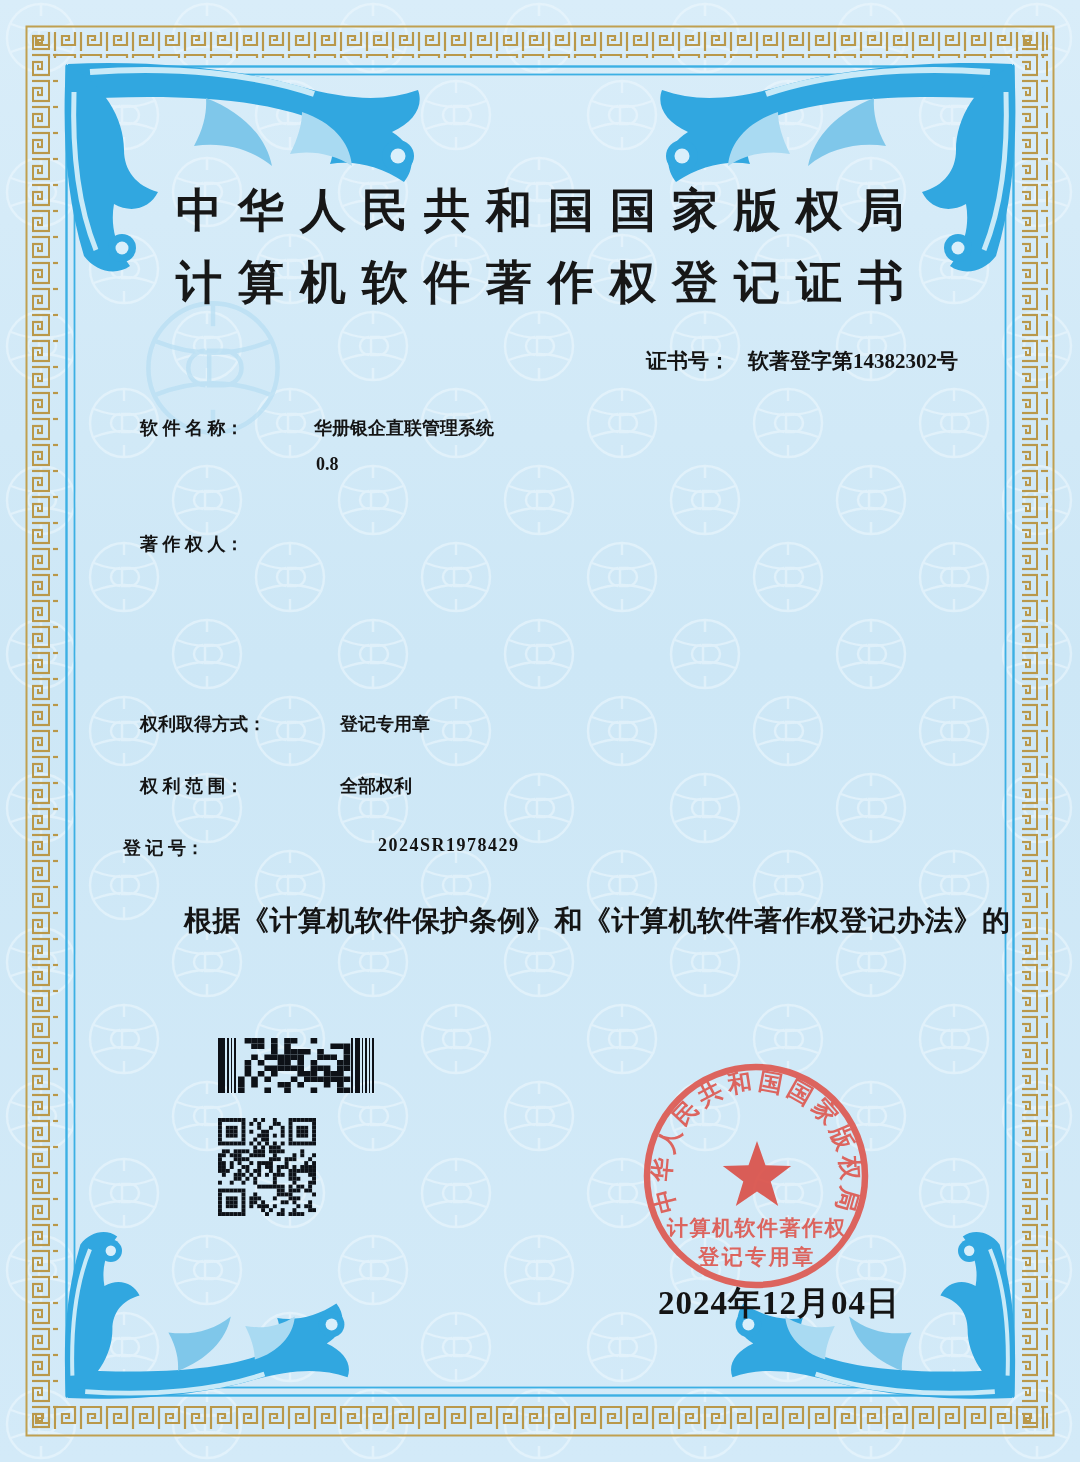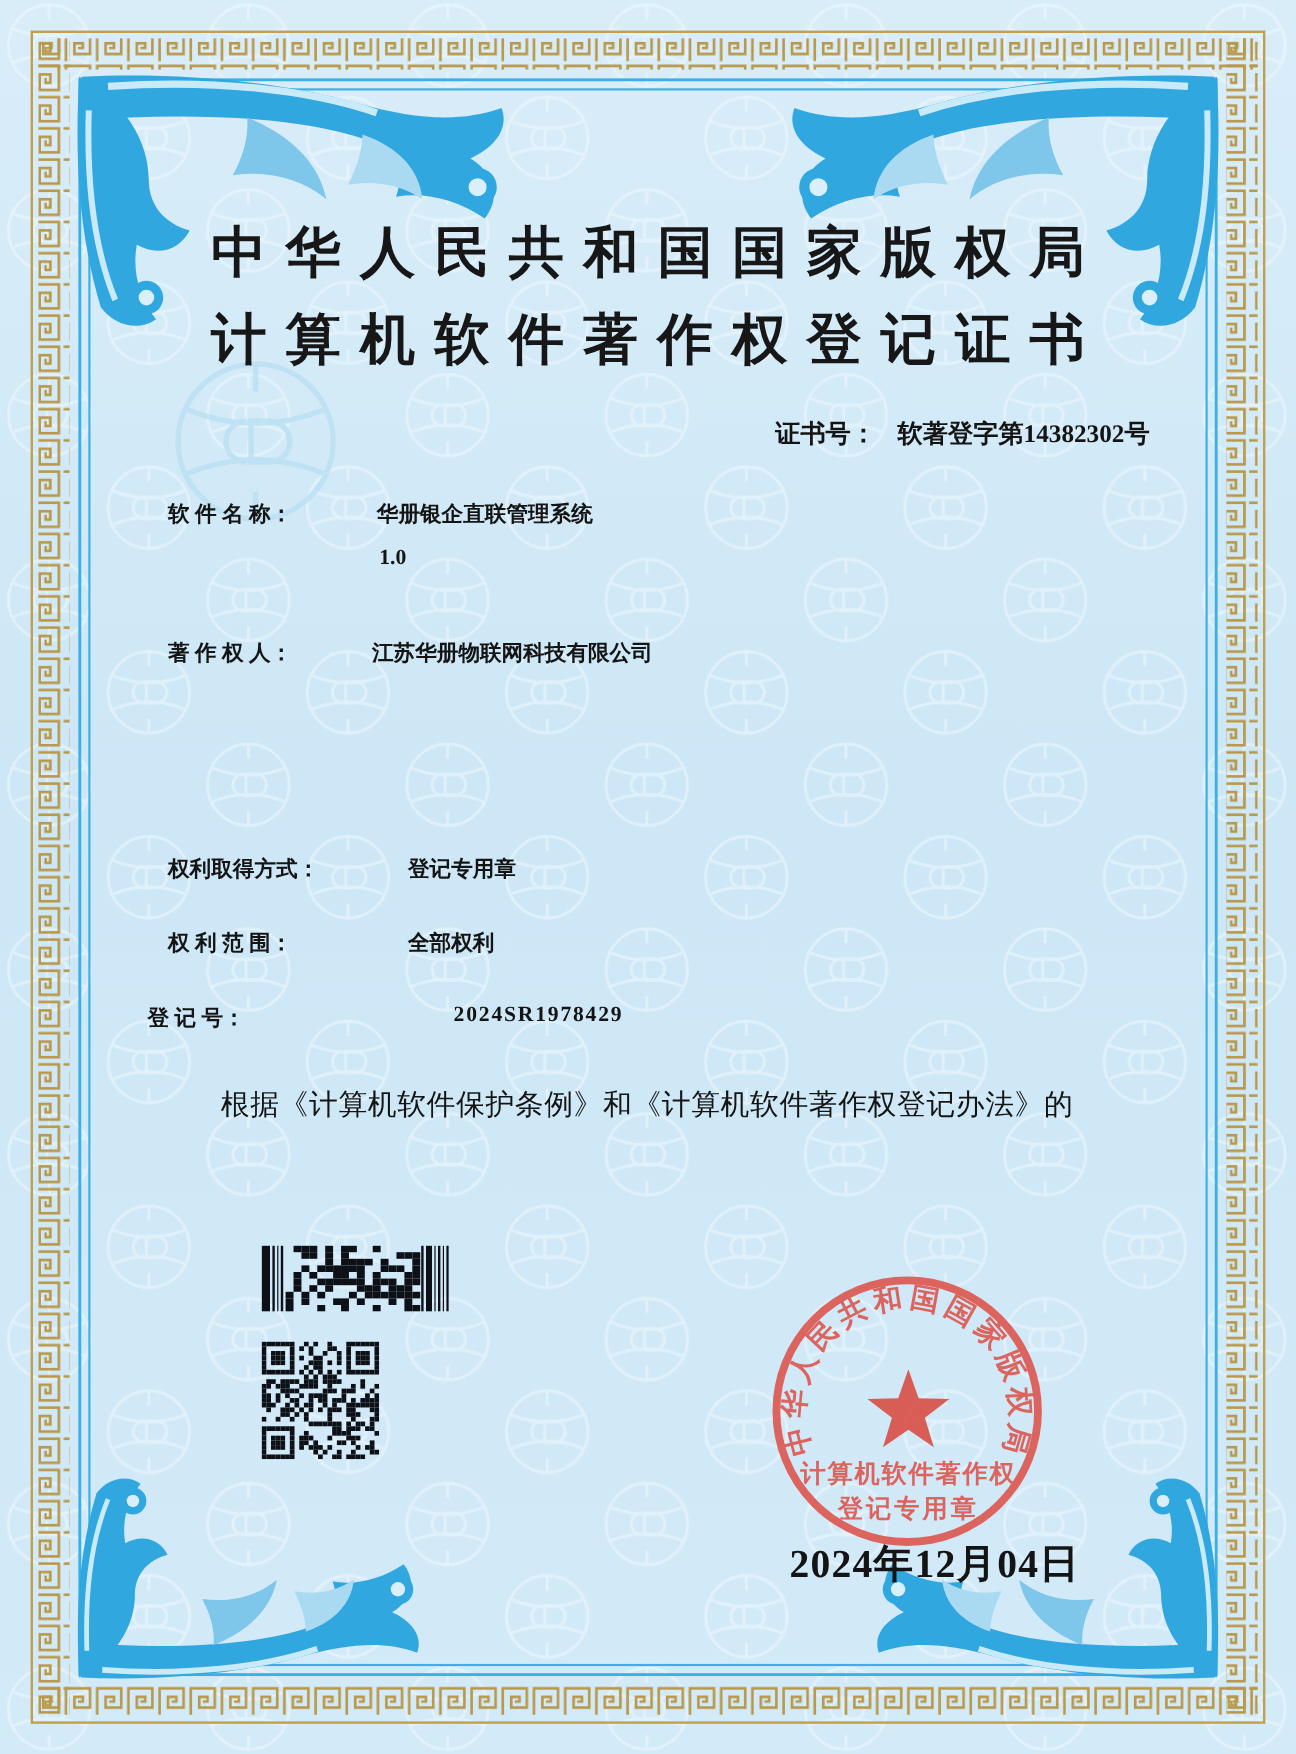--- a/index.html
+++ b/index.html
@@ -9,21 +9,21 @@
     font-family:"Liberation Serif","DejaVu Serif",serif;color:#141414;
   }
   .abs{position:absolute;}
   svg{display:block;}
   .bg-svg{position:absolute;left:0;top:0;z-index:0;}
   .title{left:0;width:1080px;text-align:center;font-weight:700;color:#171717;
          font-size:46px;letter-spacing:16px;text-indent:16px;z-index:3;white-space:nowrap;}
   .certno{top:347px;right:122px;font-size:21px;font-weight:700;z-index:3;white-space:nowrap;}
   .certno .lbl{margin-right:18px;}
   .flabel,.fvalue{font-size:18px;font-weight:700;white-space:nowrap;z-index:3;}
-  .stmt{left:136px;width:862px;font-size:24px;font-weight:400;letter-spacing:0.5px;
+  .stmt{left:136px;width:862px;font-size:28px;font-weight:700;letter-spacing:0.5px;
         line-height:34px;z-index:3;white-space:nowrap;}
   .indent{text-indent:48px;}
   .regno{letter-spacing:1.5px;margin-left:38px;}
   .date{left:658px;top:1281px;font-size:33px;font-weight:700;letter-spacing:1px;z-index:4;white-space:nowrap;}
   .code-svg{position:absolute;z-index:2;}
   .seal-svg{position:absolute;left:620px;top:1050px;z-index:3;}
 </style>
 </head>
 <body>
 
@@ -95,24 +95,23 @@
 
   <div class="abs title" style="top:180px">中华人民共和国国家版权局</div>
   <div class="abs title" style="top:252px">计算机软件著作权登记证书</div>
 
   <div class="abs certno">
     <span class="lbl">证书号：</span><span>软著登字第14382302号</span>
   </div>
 
   <div class="abs flabel" style="left:140px;top:416px">软 件 名 称：</div>
   <div class="abs fvalue" style="left:314px;top:416px">华册银企直联管理系统</div>
-  <div class="abs fvalue" style="left:316px;top:454px">1.0</div>
+  <div class="abs fvalue" style="left:316px;top:454px">0.8</div>
 
   <div class="abs flabel" style="left:140px;top:532px">著 作 权 人：</div>
-  <div class="abs fvalue" style="left:310px;top:532px">江苏华册物联网科技有限公司</div>
 
   <div class="abs flabel" style="left:140px;top:712px">权利取得方式：</div>
   <div class="abs fvalue" style="left:340px;top:712px">登记专用章</div>
 
   <div class="abs flabel" style="left:140px;top:774px">权 利 范 围：</div>
   <div class="abs fvalue" style="left:340px;top:774px">全部权利</div>
 
   <div class="abs flabel" style="left:123px;top:836px">登  记  号：</div>
   <div class="abs fvalue regno" style="left:340px;top:835px">2024SR1978429</div>
 

